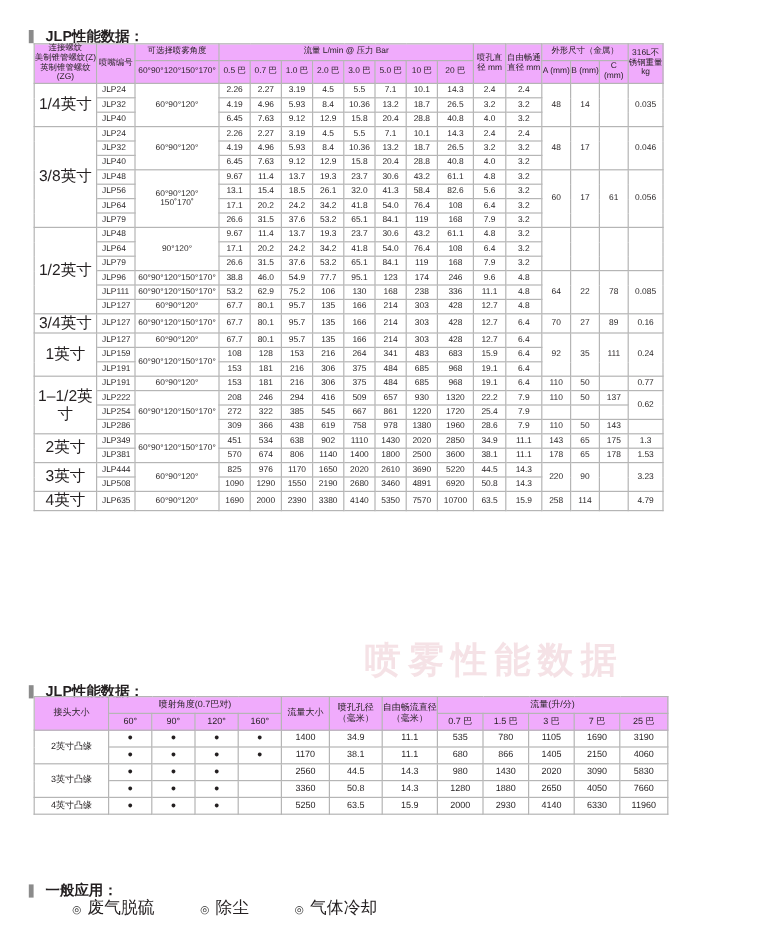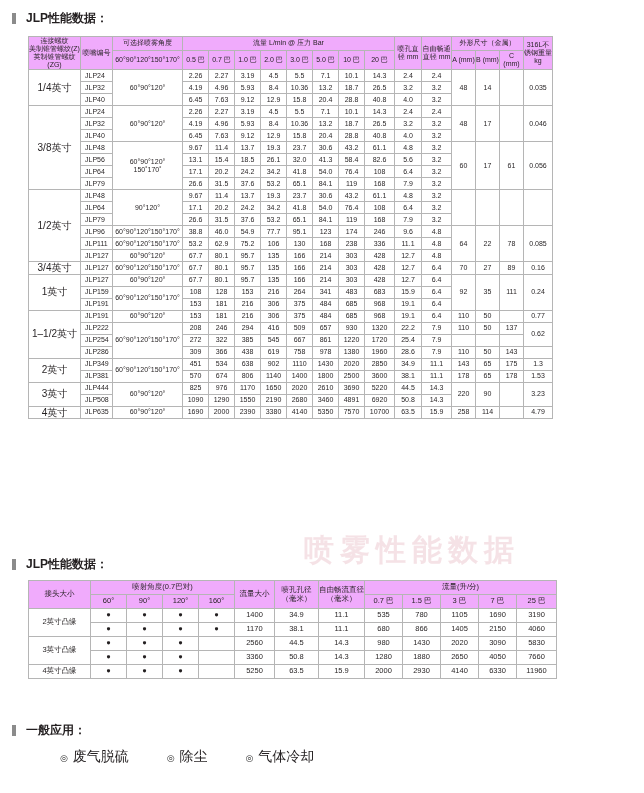--- a/index.html
+++ b/index.html
@@ -9,42 +9,42 @@
     color:#231f20;
     position:relative;overflow:hidden;
   }
   .wm{
     position:absolute;left:180px;top:530px;width:340px;height:40px;
     color:#f2d9de;font-size:30px;letter-spacing:6px;font-weight:bold;
     opacity:.75;pointer-events:none;z-index:0;text-align:right;
   }
   .sec-title{
     font-size:12px;font-weight:bold;color:#231f20;
-    padding-left:22px;position:relative;margin:4px;
+    padding-left:22px;position:relative;margin:16px;
   }
   .sec-title:before{
     content:"";position:absolute;left:8px;top:3px;width:4px;height:11px;
     background:#8b8b8b;
   }
   .block{position:absolute;z-index:2;}
 
   table{border-collapse:collapse;table-layout:fixed;}
   td,th{
     border:1px solid #b5b5b5;
     font-size:7px;
     text-align:center;
     vertical-align:middle;
     padding:0;
     color:#231f20;
     line-height:1.15;
   }
   .hdr{background:#f0abfc;font-weight:normal;}
   .t1 td,.t1 th{height:11px;}
   .mdl{font-size:7px;text-align:left;padding-left:4px;}
-  .sz{font-size:10px;}
+  .sz{font-size:13px;}
 
   .t2 td,.t2 th{height:13px;font-size:7.5px;}
   .dot{font-size:8px;}
 
   .apps{font-size:14px;}
   .apps .item{display:inline-block;margin-right:34px;}
   .apps .ring:before{
     content:"\25CE";margin-right:5px;font-size:9px;color:#333;
   }
 </style>

